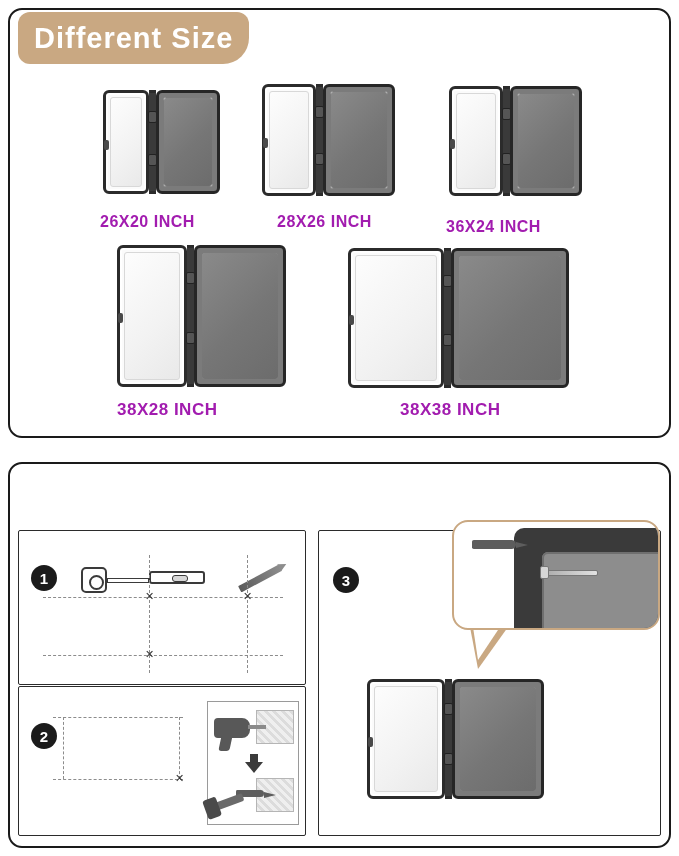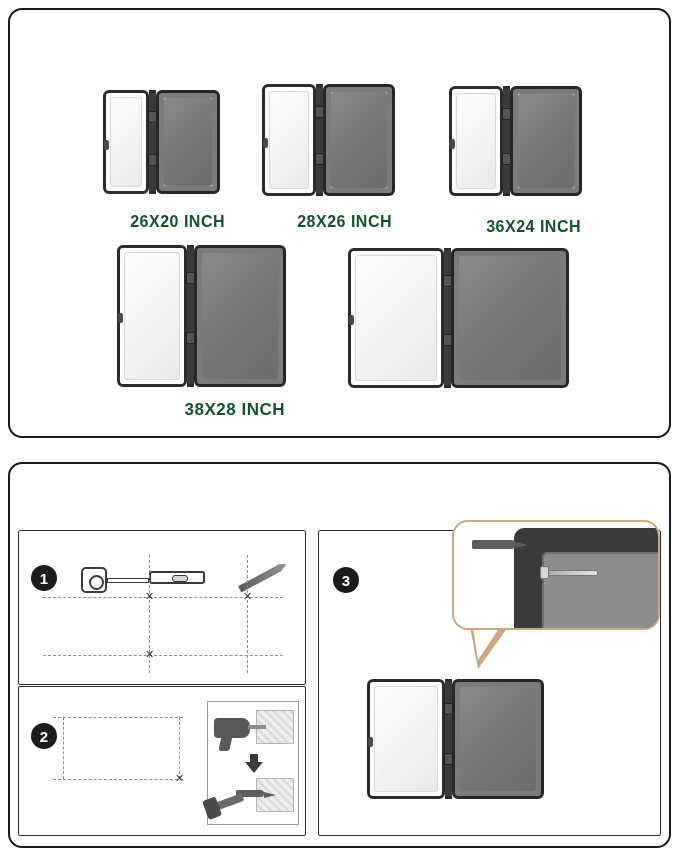--- a/index.html
+++ b/index.html
@@ -107,24 +107,24 @@
   }
   .corner-screw {
     position: absolute; width: 4px; height: 4px;
     border-radius: 50%; background: #c9c9c9; border: 1px solid #8a8a8a;
   }
 
   .size-label {
     position: absolute;
     font-size: 16px;
     font-weight: bold;
-    color: #14532d;
+    color: #a21caf;
     letter-spacing: 0.5px;
     white-space: nowrap;
-    text-align: right;
+    text-align: left;
   }
 
   
   .subbox {
     position: absolute;
     border: 1px solid #2b2b2b;
     background: #fff;
   }
   #sub1 { left: 18px; top: 530px; width: 288px; height: 155px; border-radius: 2px; }
   #sub2 { left: 18px; top: 686px; width: 288px; height: 150px; border-radius: 2px; }
@@ -303,20 +303,21 @@
     border-top: 3px solid transparent;
     border-bottom: 3px solid transparent;
   }
 </style>
 </head>
 <body>
 
 <div class="page">
 
   <div class="panel" id="panel-size"></div>
+  <div class="chip" id="chip-size">Different Size</div>
 
   <div class="board" style="left:103px; top:90px; height:104px;">
     <div class="leaf door" style="width:46px;">
       <div class="lock"></div>
     </div>
     <div class="hinge">
         <i class="h1"></i>
         <i class="h2"></i>
       </div>
     <div class="leaf back" style="width:64px;">
@@ -336,21 +337,21 @@
         <i class="h1"></i>
         <i class="h2"></i>
       </div>
     <div class="leaf back" style="width:72px;">
       <div class="corner-screw" style="left:4px;top:4px;"></div>
       <div class="corner-screw" style="right:4px;top:4px;"></div>
       <div class="corner-screw" style="left:4px;bottom:4px;"></div>
       <div class="corner-screw" style="right:4px;bottom:4px;"></div>
     </div>
   </div>
-  <div class="size-label" style="left:267px; top:213px; width:125px;">28X26 INCH</div>
+  <div class="size-label" style="left:277px; top:213px; width:125px;">28X26 INCH</div>
 
   <div class="board" style="left:449px; top:86px; height:110px;">
     <div class="leaf door" style="width:54px;">
       <div class="lock"></div>
     </div>
     <div class="hinge">
         <i class="h1"></i>
         <i class="h2"></i>
       </div>
     <div class="leaf back" style="width:72px;">
@@ -387,20 +388,21 @@
         <i class="h1"></i>
         <i class="h2"></i>
       </div>
     <div class="leaf back" style="width:118px;">
       <div class="corner-screw" style="left:5px;top:5px;"></div>
       <div class="corner-screw" style="right:5px;top:5px;"></div>
       <div class="corner-screw" style="left:5px;bottom:5px;"></div>
       <div class="corner-screw" style="right:5px;bottom:5px;"></div>
     </div>
   </div>
+  <div class="size-label" style="left:400px; top:400px; width:170px; font-size:17px;">38X38 INCH</div>
 
   <div class="panel" id="panel-install"></div>
 
   <div class="subbox" id="sub1">
     <div class="step-num" style="left:12px; top:34px;">1</div>
 
     <div class="tape" style="left:62px; top:36px;"></div>
     <div class="tape-strip" style="left:88px; top:47px; width:42px;"></div>
     <div class="level" style="left:130px; top:40px; width:56px;"></div>
     <div class="pencil" style="left:218px; top:44px;"></div>

